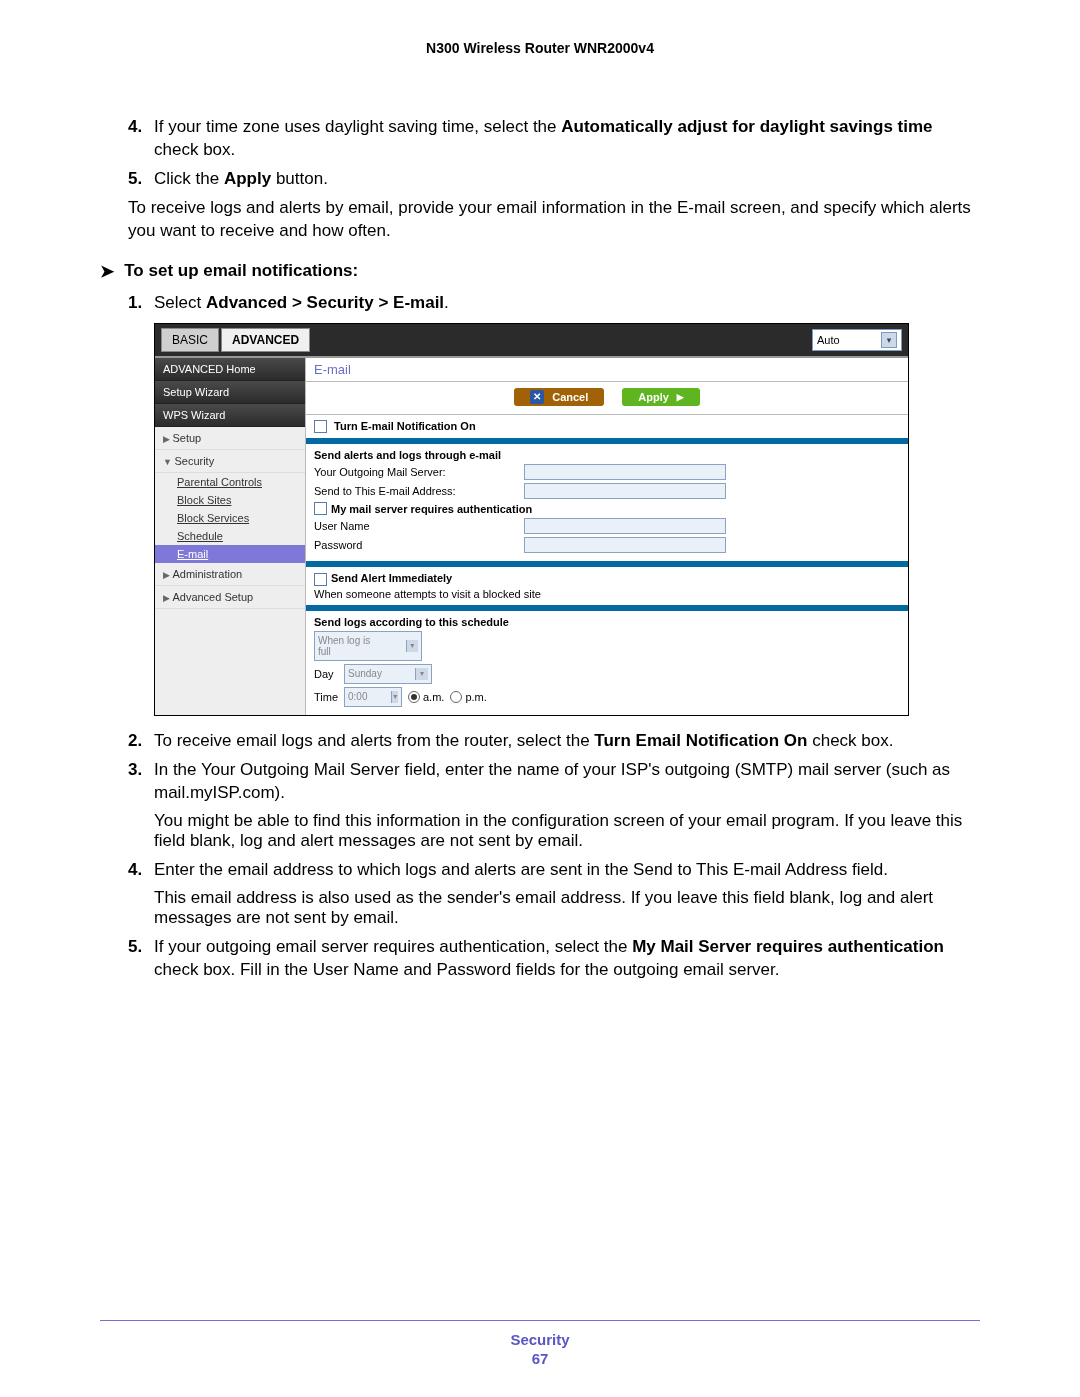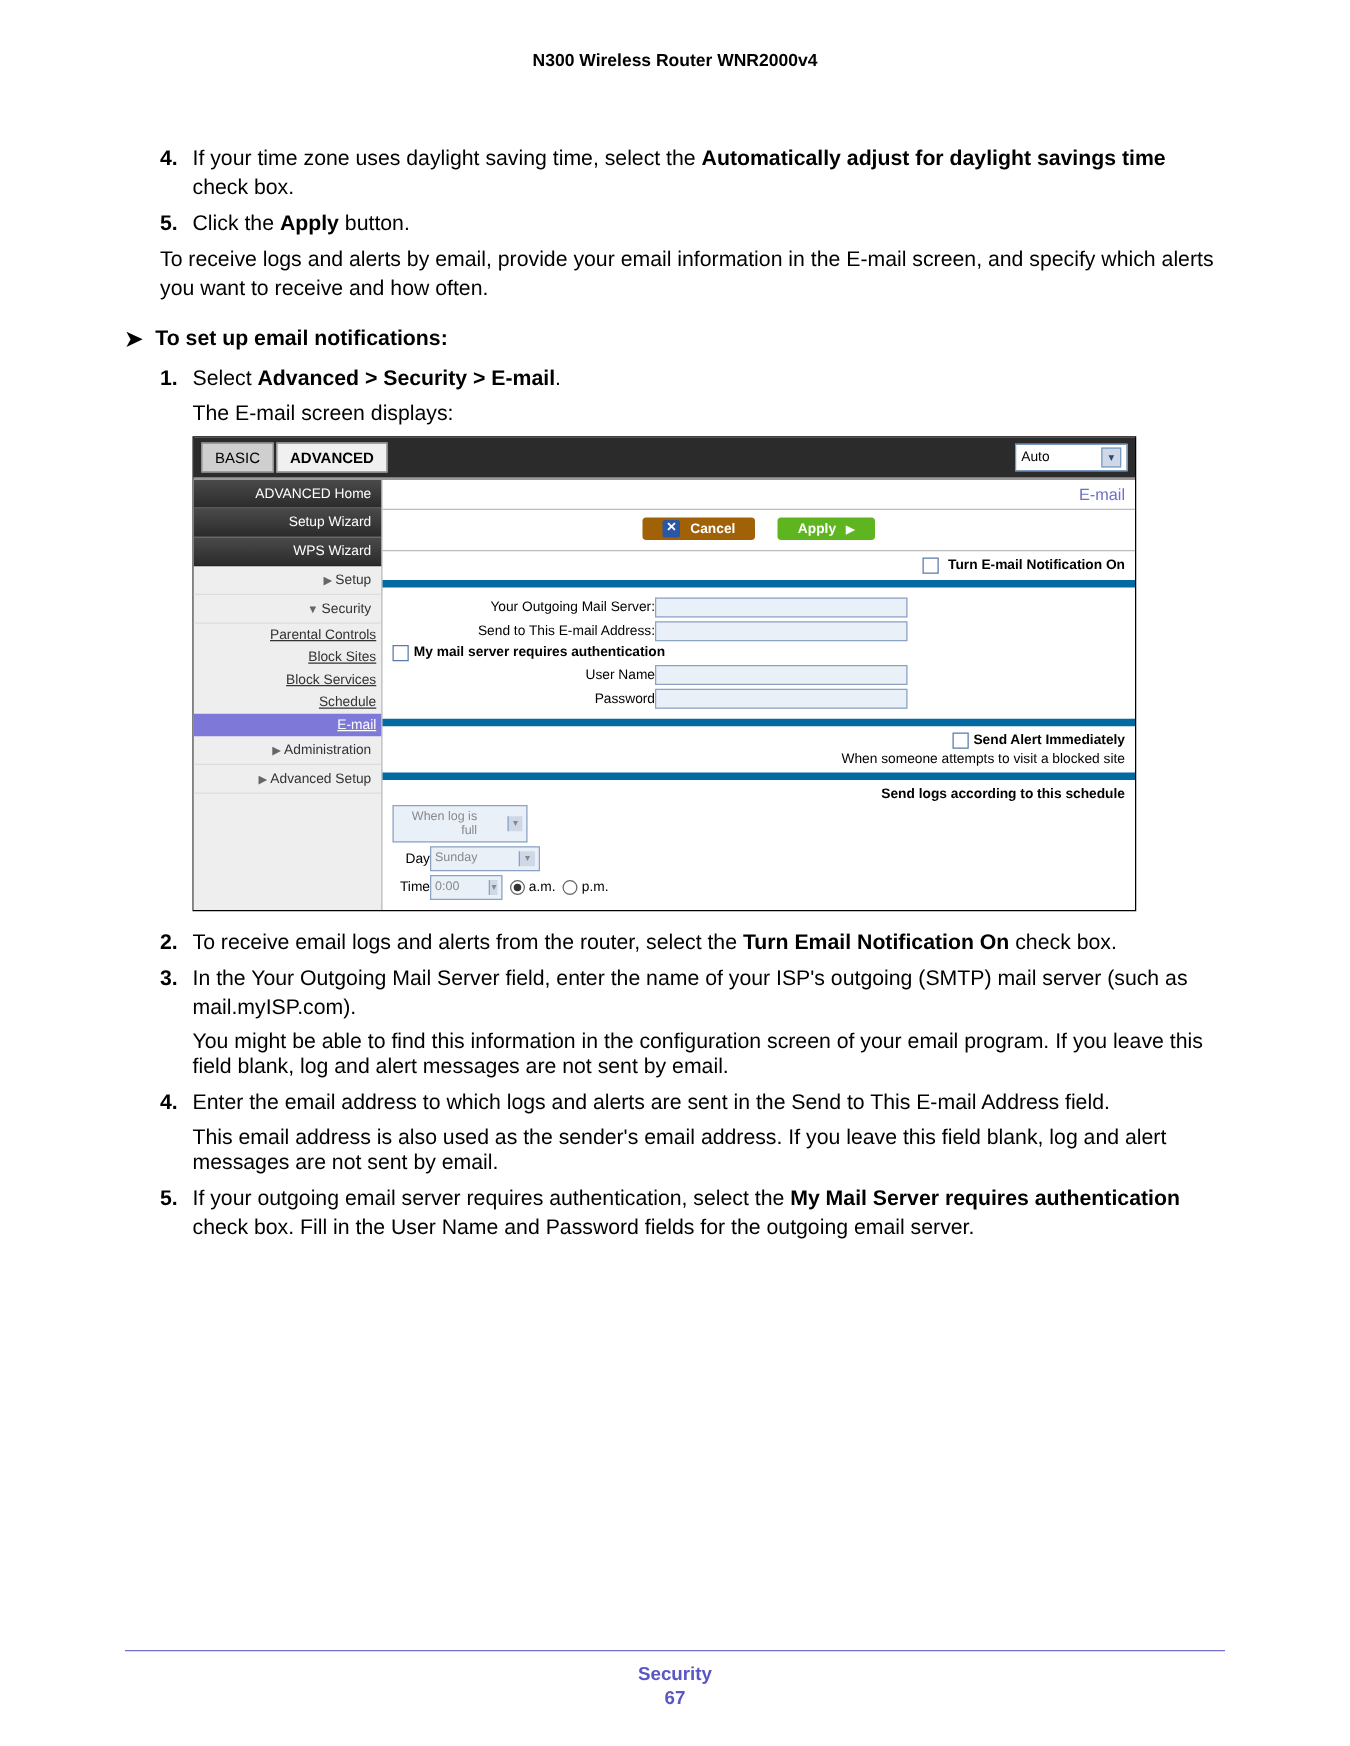--- a/index.html
+++ b/index.html
@@ -114,21 +114,20 @@
     width: 14px; height: 14px;
     background: #cfd8e6;
     border: 1px solid #7a9ac0;
     display:inline-flex; align-items:center; justify-content:center;
     font-size: 9px; color:#264a7a;
   }
   .ss-body {
     display: flex;
     background: #fff;
     border-top: 2px solid #999;
-    text-align: right;
   }
   .ss-side {
     width: 150px;
     background: #eee;
     border-right: 1px solid #bbb;
     padding-bottom: 40px;
   }
   .side-dark {
     background: linear-gradient(#4a4a4a,#2b2b2b);
     color:#fff;
@@ -241,21 +240,20 @@
     <span class="arrow">➤</span>
     <span>To set up email notifications:</span>
   </div>
 
   <div class="ol-item">
     <div class="ol-num">1.</div>
     <div class="ol-txt">
       <span>Select </span><b>Advanced &gt; Security &gt; E-mail</b><span>.</span>
     </div>
   </div>
-  <div class="sub-para">The E-mail screen displays:</div>
 
   <div class="ss">
     <div class="ss-tabbar">
       <div class="ss-tab">BASIC</div>
       <div class="ss-tab active">ADVANCED</div>
       <div class="ss-tabbar-right">
         <div class="auto-select">
           <span>Auto</span>
           <span class="dd">▾</span>
         </div>
@@ -284,20 +282,21 @@
             </div>
           <div class="ss-btn apply">
               <span>Apply</span>
             </div>
         </div>
         <div class="ss-section">
           <span class="ss-chk"></span>
           <span class="ss-bold">Turn E-mail Notification On</span>
         </div>
         <div class="ss-section">
+          <div class="ss-bold">Send alerts and logs through e-mail</div>
           <div class="ss-row">
             <span class="lbl">Your Outgoing Mail Server:</span>
             <span class="ss-input"></span>
           </div>
           <div class="ss-row">
             <span class="lbl">Send to This E-mail Address:</span>
             <span class="ss-input"></span>
           </div>
           <div class="ss-row">
             <span class="ss-chk"></span>

